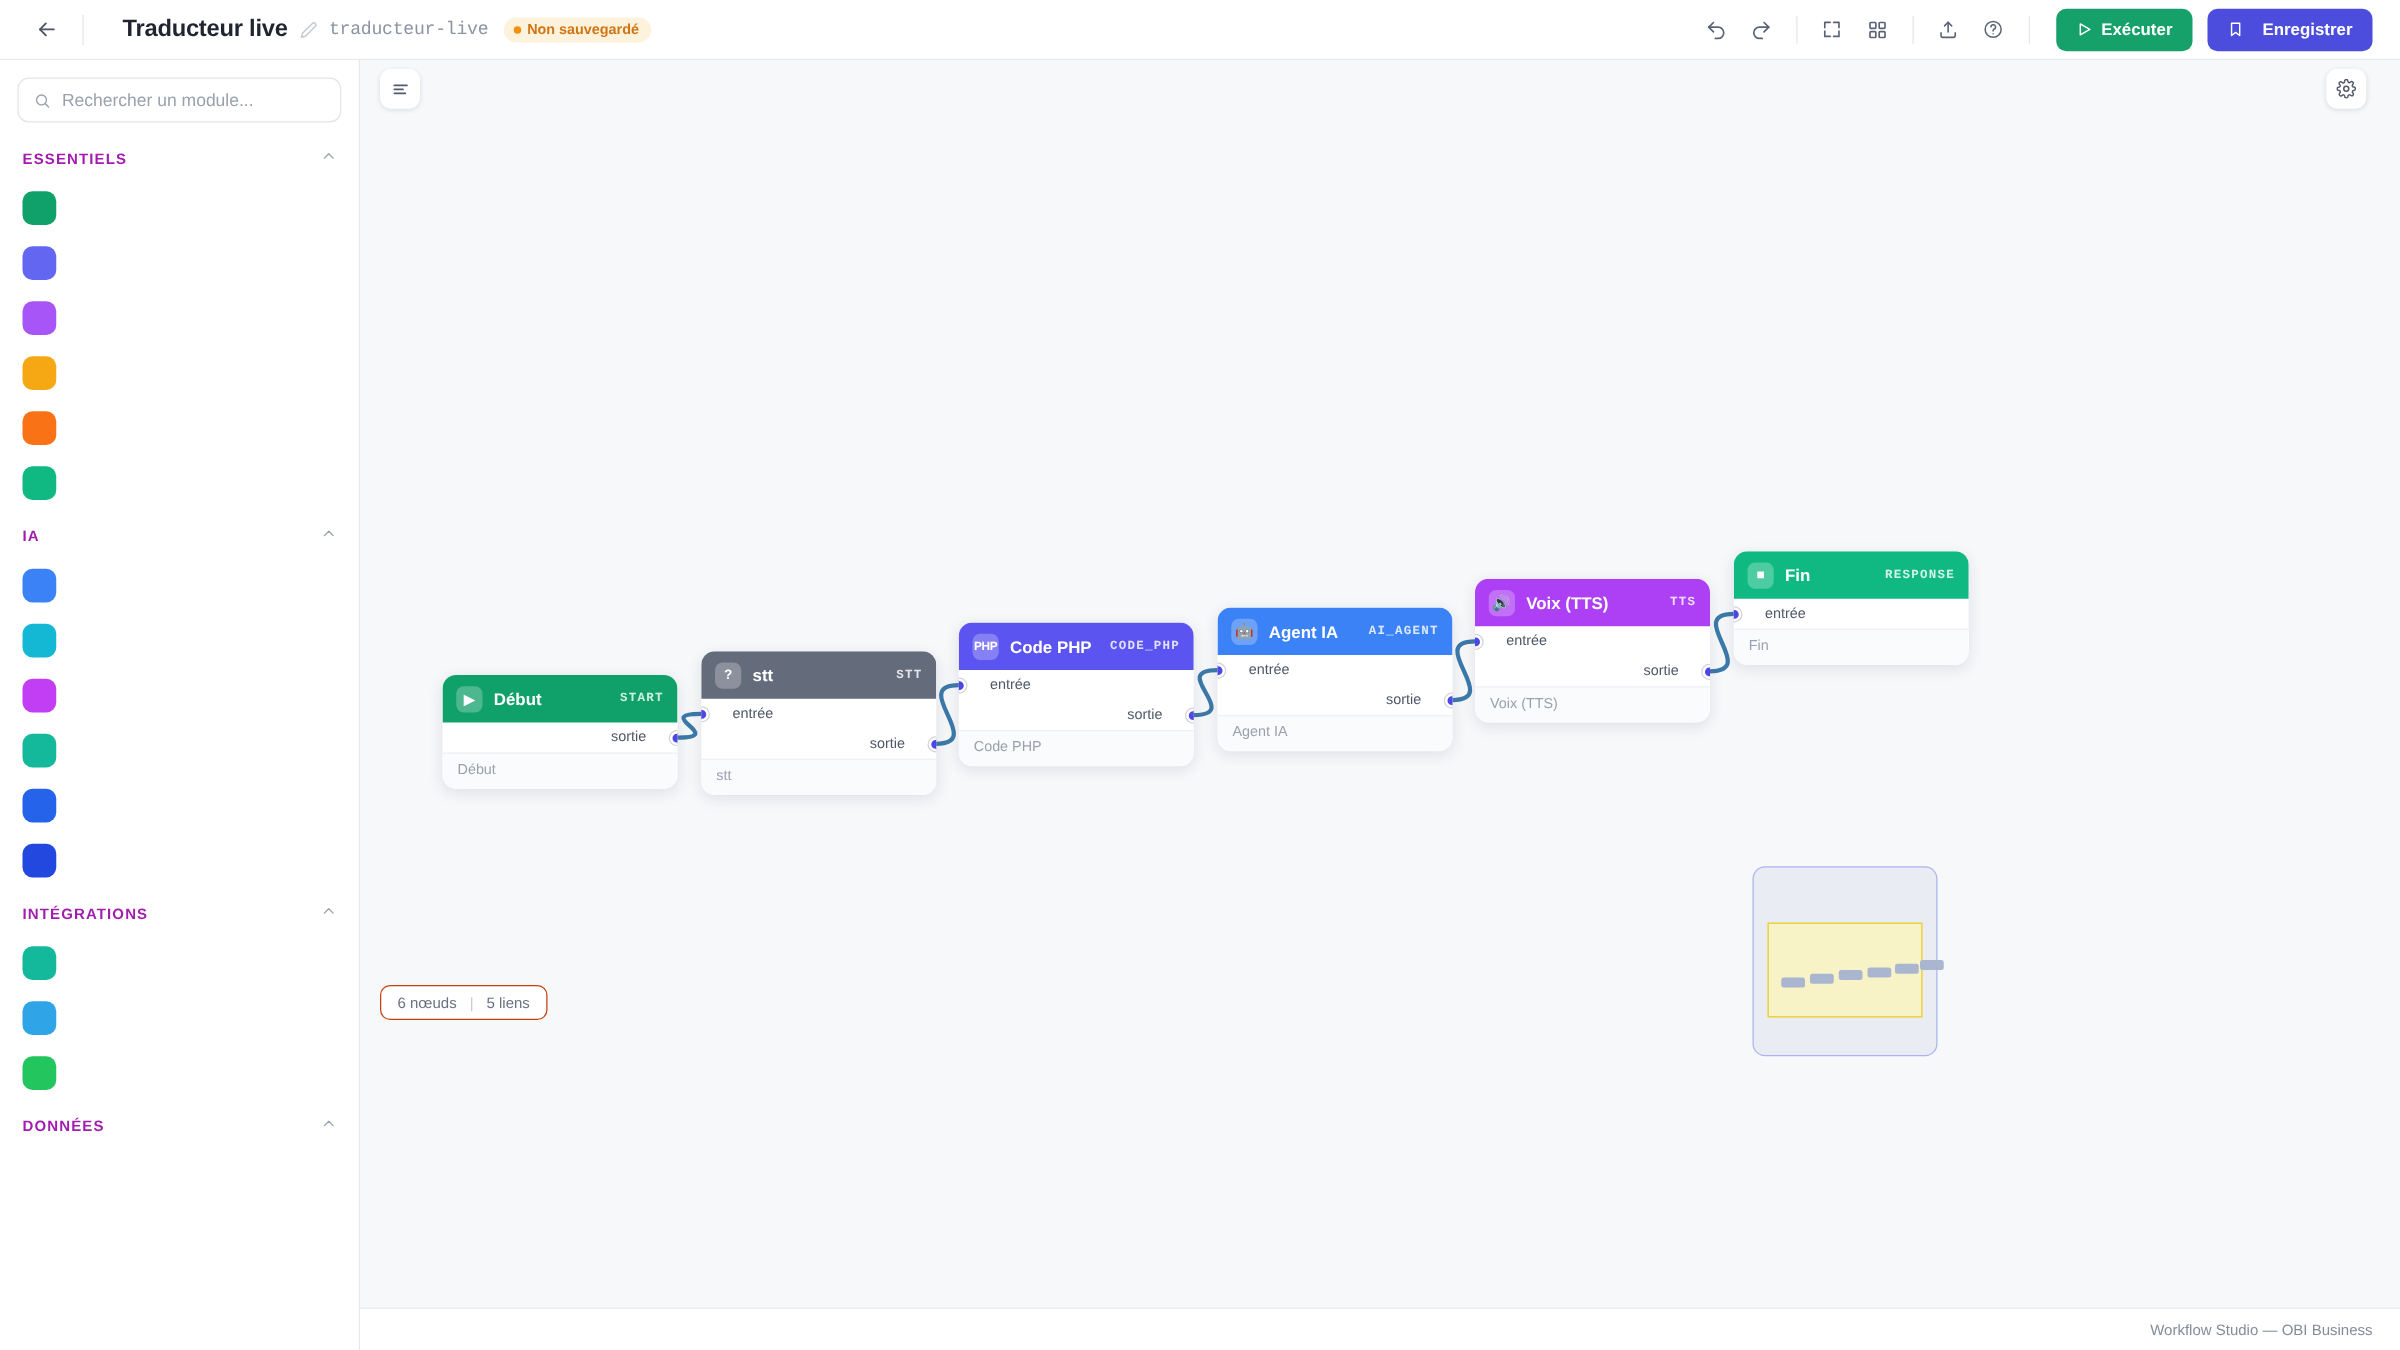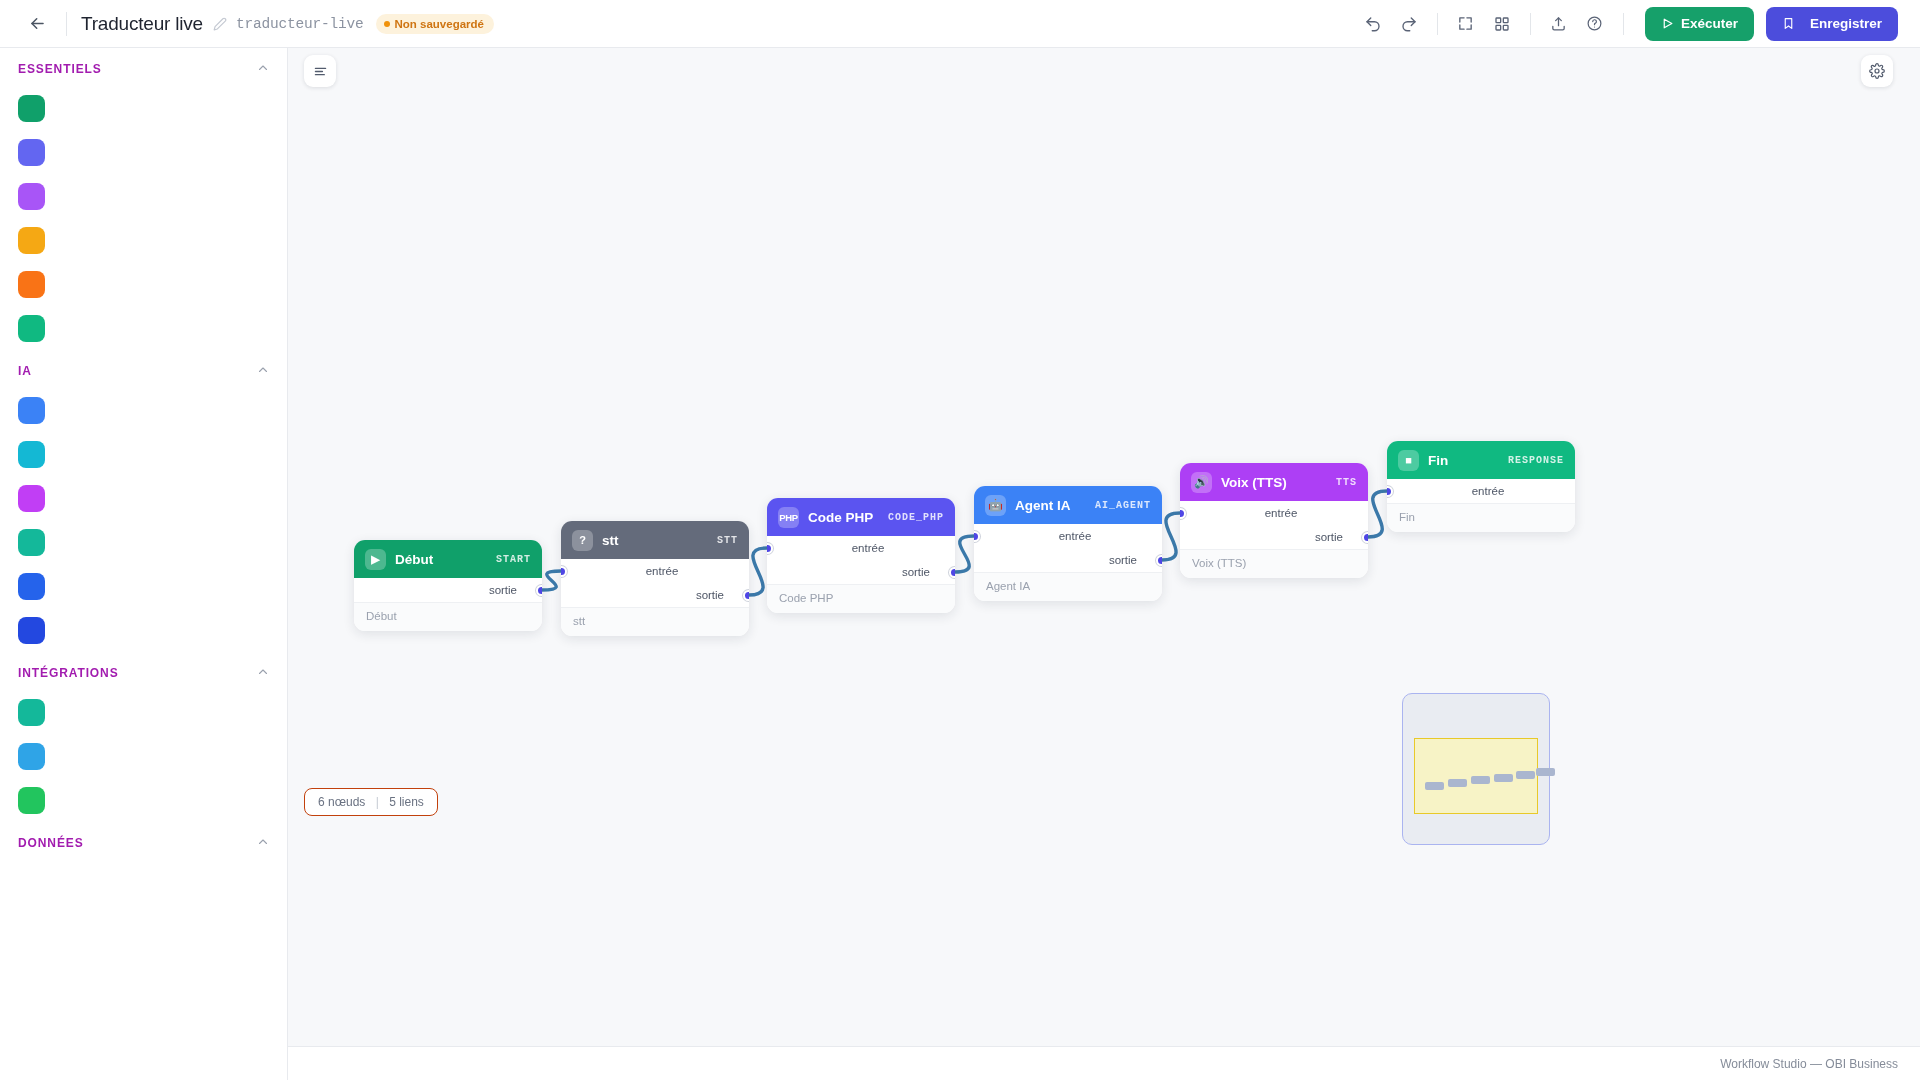--- a/index.html
+++ b/index.html
@@ -14,21 +14,21 @@
   .topbar {
     position: absolute; left: 0; top: 0; width: 1920px; height: 48px;
     background: #ffffff; border-bottom: 1px solid #e8eaee;
     display: flex; align-items: center; padding: 0 22px;
   }
   .back-btn {
     width: 30px; height: 30px; display: flex; align-items: center; justify-content: center;
     color: #4b5563; cursor: pointer;
   }
   .tb-sep { width: 1px; height: 24px; background: #e3e6ea; margin: 0 14px; }
-  .wf-title { font-size: 19px; font-weight: 400; color: #1f2430; letter-spacing: -0.2px; }
+  .wf-title { font-size: 19px; font-weight: 700; color: #1f2430; letter-spacing: -0.2px; margin-left: 17px; }
   .pencil-icon { margin: 0 9px 0 10px; color: #c4c9d2; display: flex; align-items: center; }
   .wf-slug {
     font-family: "Liberation Mono", monospace; font-size: 14.5px; color: #8c93a1; letter-spacing: -0.2px;
   }
   .badge-unsaved {
     margin-left: 12px; background: #fdf2dc; color: #cf7512;
     font-size: 11.5px; font-weight: 700; border-radius: 11px;
     padding: 4px 10px 4px 8px; display: flex; align-items: center; gap: 5px;
   }
   .badge-dot { width: 6px; height: 6px; border-radius: 50%; background: #f0920b; }
@@ -108,21 +108,21 @@
     font-size: 11px; font-weight: 700;
   }
   .node-title { font-size: 13.5px; font-weight: 700; color: #fff; flex: 1; white-space: nowrap; }
   .node-kind {
     font-size: 10px; font-weight: 700; color: rgba(255,255,255,.82);
     letter-spacing: 1px; font-family: "Liberation Mono", monospace;
   }
   .port-row {
     height: 24px; display: flex; align-items: center; padding: 0 11px; position: relative;
   }
-  .port-row.in { justify-content: center; gap: 8px; }
+  .port-row.in { justify-content: flex-start; gap: 8px; }
   .port-row.out { justify-content: flex-end; gap: 8px; }
   .port-label { font-size: 11.5px; color: #4e5666; }
   .port-dot {
     width: 11px; height: 11px; border-radius: 50%; background: #4f46e5;
     border: 2.5px solid #fff; box-shadow: 0 0 0 1px #cfd3dc; position: absolute;
   }
   .port-dot.left { left: -5px; }
   .port-dot.right { right: -5px; }
   .node-foot {
     border-top: 1px solid #eef0f3; background: #fafbfc;
@@ -231,20 +231,29 @@
     <button class="btn btn-save">
       <svg width="13" height="13" viewBox="0 0 24 24" fill="none" stroke="currentColor" stroke-width="2.1" stroke-linejoin="round">
           <path d="M6 3h12v18l-6-4.5L6 21z"></path>
         </svg>
       <span>Enregistrer</span>
     </button>
   </div>
 </div>
 
 <div class="sidebar">
+  <div class="search-wrap">
+    <div class="search-box">
+      <svg width="15" height="15" viewBox="0 0 24 24" fill="none" stroke="#9aa1ad" stroke-width="2" stroke-linecap="round">
+          <circle cx="11" cy="11" r="7"></circle>
+          <line x1="16.5" y1="16.5" x2="21" y2="21"></line>
+        </svg>
+      <input type="text" placeholder="Rechercher un module..." style="">
+    </div>
+  </div>
   <div id="sections-host">
       <div class="sec-header">
         <span class="sec-title">ESSENTIELS</span>
         <span class="chev"><svg width="12" height="12" viewBox="0 0 24 24" fill="none" stroke="currentColor" stroke-width="2.2" stroke-linecap="round" stroke-linejoin="round">
             <polyline points="5 15 12 8 19 15"></polyline>
           </svg></span>
       </div>
       <div class="mod-item">
         <span class="mod-ico" style="background:#10a06a">
           <span class=""></span>

